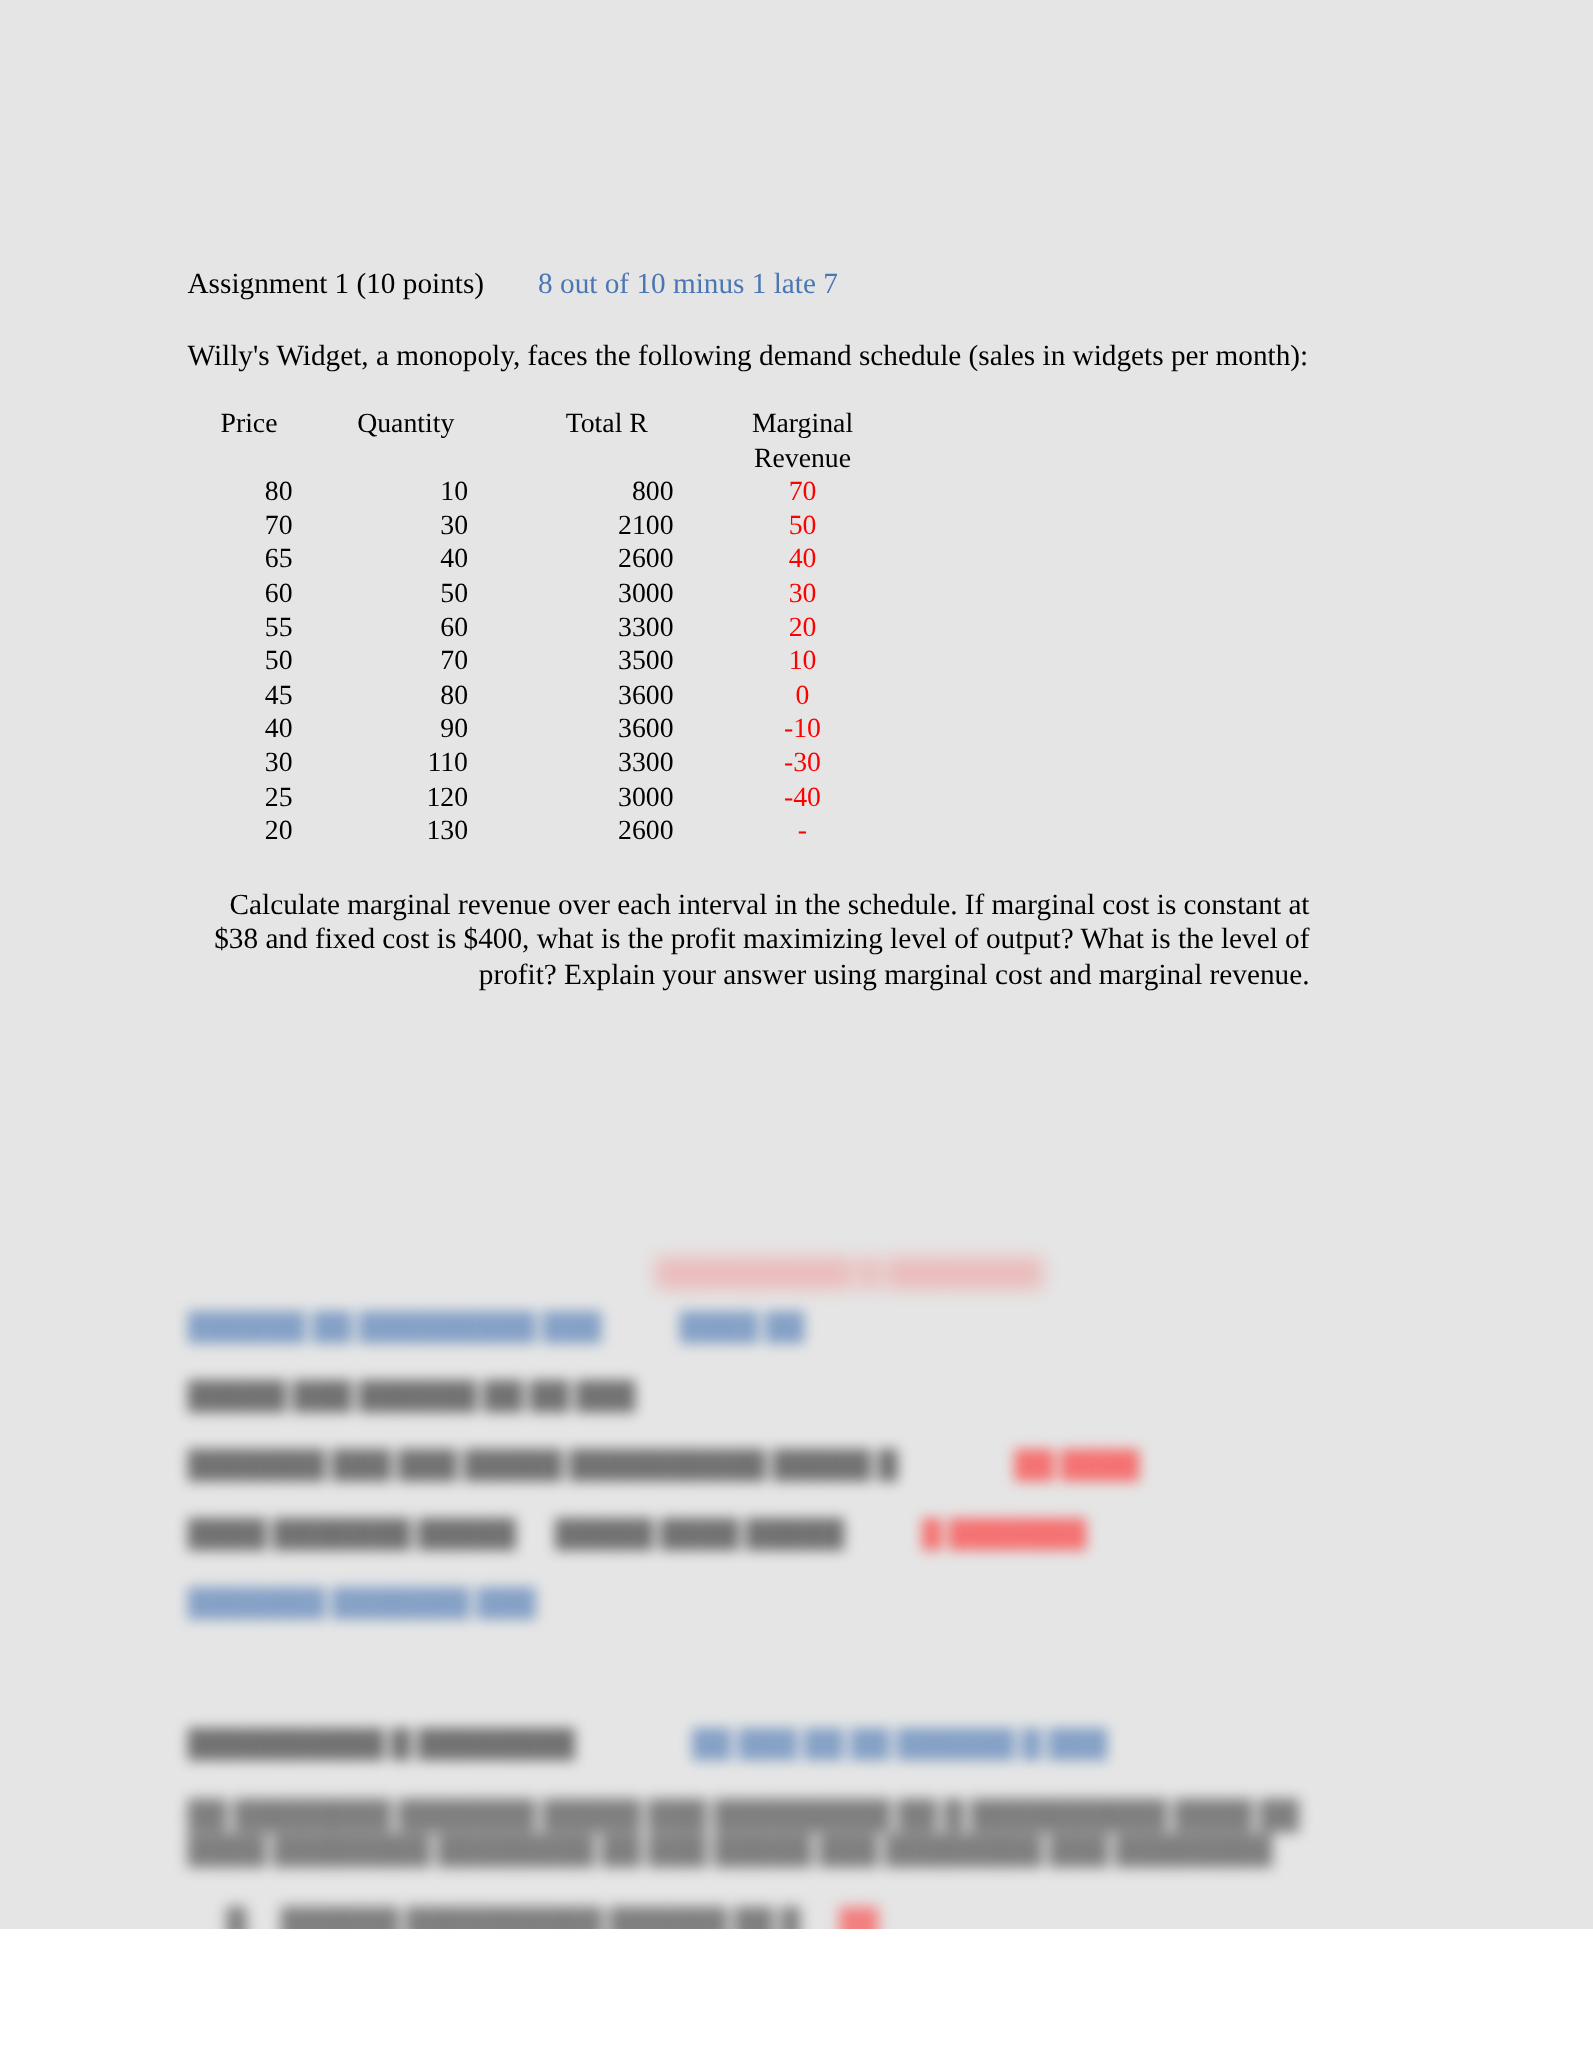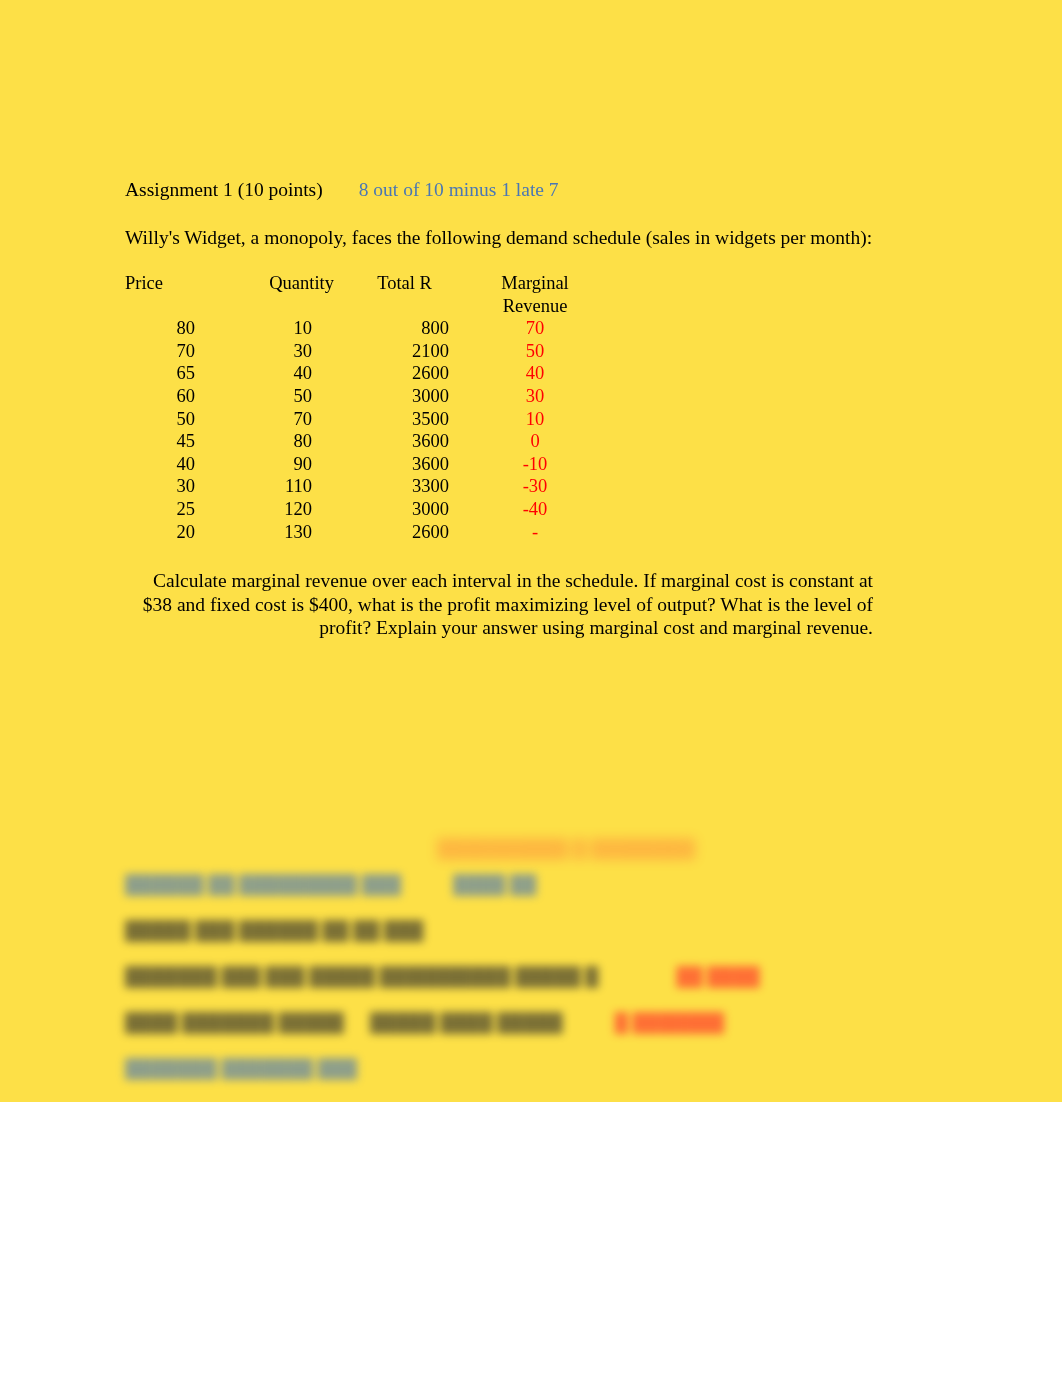--- a/index.html
+++ b/index.html
@@ -9,22 +9,22 @@
     background: #ffffff;
   }
   body {
     font-family: "Liberation Serif", "DejaVu Serif", serif;
     color: #000000;
     -webkit-font-smoothing: antialiased;
   }
   .page {
     position: relative;
     width: 1062px;
-    height: 1102px;
-    background: #fde047;
+    height: 1286px;
+    background: #e5e5e5;
     overflow: hidden;
   }
   .content {
     position: absolute;
     left: 125px;
     top: 178px;
     width: 812px;
   }
 
   
@@ -63,22 +63,22 @@
     padding: 0;
     font-weight: normal;
     vertical-align: baseline;
     height: 22.6px;
   }
   .col-price   { width: 70px;  text-align: right; }
   .col-qty     { width: 105px; text-align: right; }
   .col-total   { width: 115px; text-align: right; }
   .col-mr      { width: 120px; text-align: center; }
 
-  .schedule th.col-price  { text-align: left;  padding-left: 0px; }
-  .schedule th.col-qty    { }
+  .schedule th.col-price  { text-align: center;  padding-left: 0px; }
+  .schedule th.col-qty    { text-align: center; }
   .schedule th.col-total  { text-align: center; }
   .schedule th.col-mr     { text-align: center; }
 
   .schedule td.col-price  { padding-right: 12px; }
   .schedule td.col-qty    { padding-right: 22px; }
   .schedule td.col-total  { padding-right: 26px; }
 
   .mr-value { color: #FF0000; }
 
   
@@ -173,20 +173,26 @@
           <td class="col-total">2600</td>
           <td class="col-mr mr-value">40</td>
         </tr>
         <tr>
           <td class="col-price">60</td>
           <td class="col-qty">50</td>
           <td class="col-total">3000</td>
           <td class="col-mr mr-value">30</td>
         </tr>
         <tr>
+          <td class="col-price">55</td>
+          <td class="col-qty">60</td>
+          <td class="col-total">3300</td>
+          <td class="col-mr mr-value">20</td>
+        </tr>
+        <tr>
           <td class="col-price">50</td>
           <td class="col-qty">70</td>
           <td class="col-total">3500</td>
           <td class="col-mr mr-value">10</td>
         </tr>
         <tr>
           <td class="col-price">45</td>
           <td class="col-qty">80</td>
           <td class="col-total">3600</td>
           <td class="col-mr mr-value">0</td>

